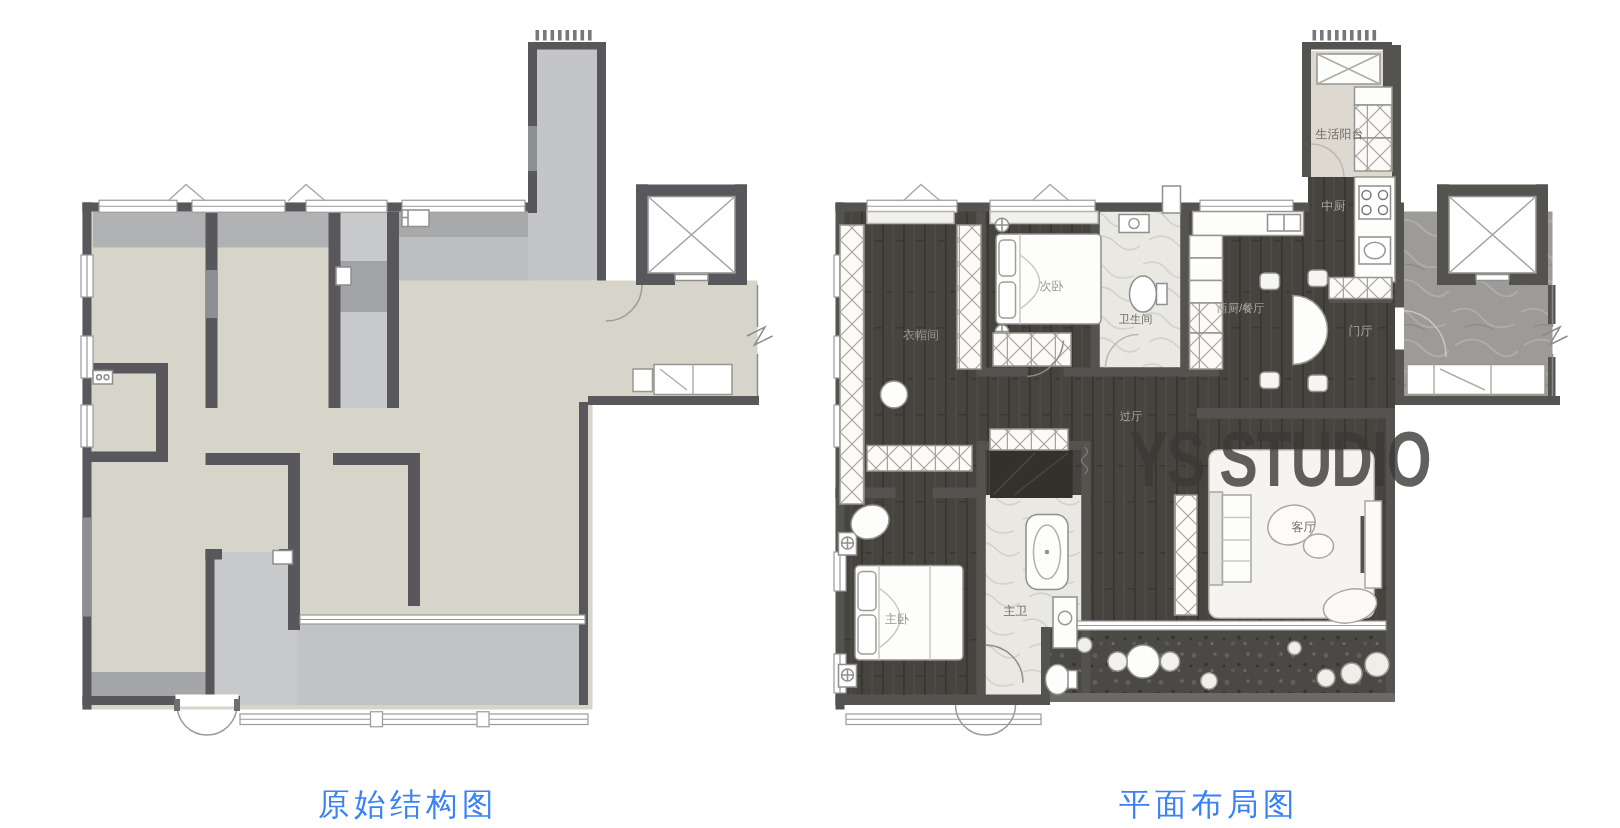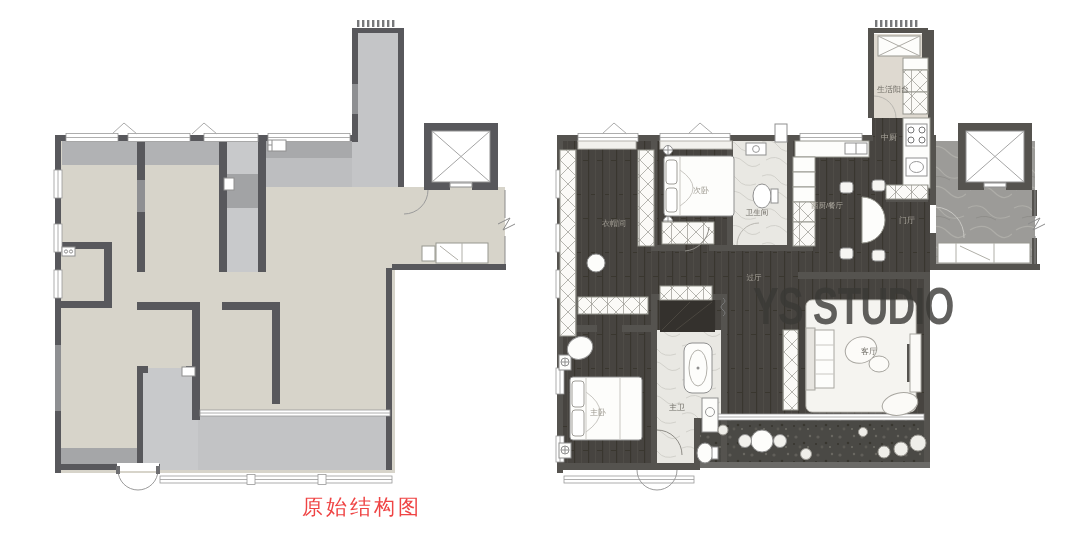--- a/index.html
+++ b/index.html
@@ -1,19 +1,19 @@
 <!DOCTYPE html>
 <html><head>
 <meta charset="utf-8">
 <style>
   html,body{margin:0;padding:0;background:#ffffff;}
   .canvas{position:relative;width:1080px;height:552px;background:#fff;overflow:hidden;
           font-family:"Liberation Sans","DejaVu Sans",sans-serif;}
-  .caption{position:absolute;top:493px;font-size:21px;letter-spacing:3px;color:#ef4444;
-           text-align:right;width:300px;font-family:"Liberation Sans","DejaVu Sans",sans-serif;}
+  .caption{position:absolute;top:522px;font-size:21px;letter-spacing:3px;color:#3b82f6;
+           text-align:center;width:300px;font-family:"Liberation Sans","DejaVu Sans",sans-serif;}
   .caption.left{left:122px;}
   .caption.right{left:656px;}
   svg text{font-family:"Liberation Sans","DejaVu Sans",sans-serif;}
   .roomlbl{pointer-events:none;}
 </style>
 </head>
 <body>
 
 <div class="canvas">
 <svg width="1080" height="552" viewBox="0 0 1080 552">
@@ -417,13 +417,14 @@
       <text x="614" y="226" fill="#9a968d">衣帽间</text>
       <text x="754" y="280" fill="#aba79d" font-size="7.5">过厅</text>
       <text x="869" y="354" fill="#6e6b64">客厅</text>
       <text x="598" y="415" fill="#9a968d">主卧</text>
       <text x="677" y="410" fill="#6e6b64">主卫</text>
     </g>
   </g>
 </svg>
 
 <div class="caption left">原始结构图</div>
+<div class="caption right">平面布局图</div>
 </div>
 
 </body></html>

